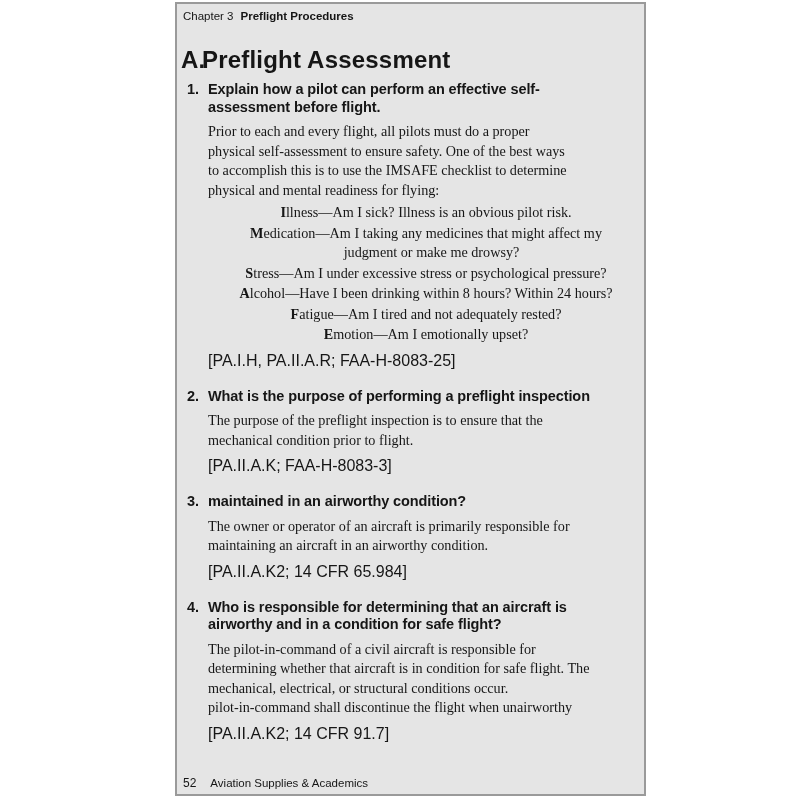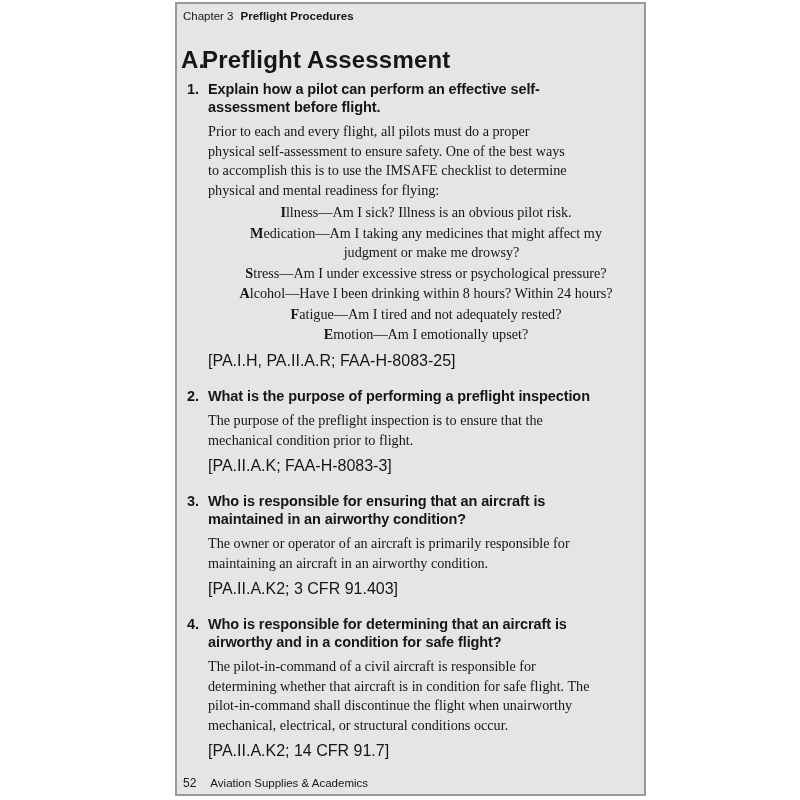--- a/index.html
+++ b/index.html
@@ -151,44 +151,43 @@
       <div class="line">The purpose of the preflight inspection is to ensure that the</div>
       <div class="line">mechanical condition prior to flight.</div>
     </div>
     <div class="reference">[PA.II.A.K; FAA-H-8083-3]</div>
   </div>
 
   <div class="question">
     <div class="q-head">
       <div class="q-num">3.</div>
       <div class="q-lines">
-        <div>Who is responsible for ensuring that an aircraft is</div>
         <div>maintained in an airworthy condition?</div>
       </div>
     </div>
     <div class="answer">
       <div class="line">The owner or operator of an aircraft is primarily responsible for</div>
       <div class="line">maintaining an aircraft in an airworthy condition.</div>
     </div>
-    <div class="reference">[PA.II.A.K2; 3 CFR 91.403]</div>
+    <div class="reference">[PA.II.A.K2; 14 CFR 65.984]</div>
   </div>
 
   <div class="question">
     <div class="q-head">
       <div class="q-num">4.</div>
       <div class="q-lines">
         <div>Who is responsible for determining that an aircraft is</div>
         <div>airworthy and in a condition for safe flight?</div>
       </div>
     </div>
     <div class="answer">
       <div class="line">The pilot-in-command of a civil aircraft is responsible for</div>
       <div class="line">determining whether that aircraft is in condition for safe flight. The</div>
+      <div class="line">mechanical, electrical, or structural conditions occur.</div>
       <div class="line">pilot-in-command shall discontinue the flight when unairworthy</div>
-      <div class="line">mechanical, electrical, or structural conditions occur.</div>
     </div>
     <div class="reference">[PA.II.A.K2; 14 CFR 91.7]</div>
   </div>
 
   <div class="page-footer">
     <span class="page-number">52</span><span class="publisher">Aviation Supplies &amp; Academics</span>
   </div>
 
 </div>
 

